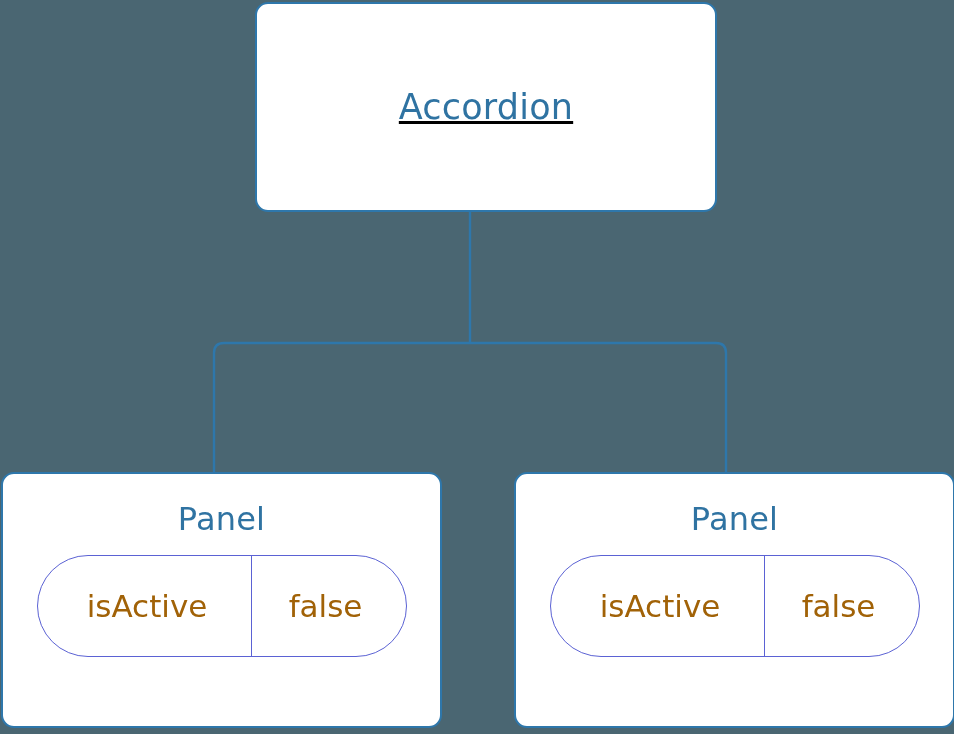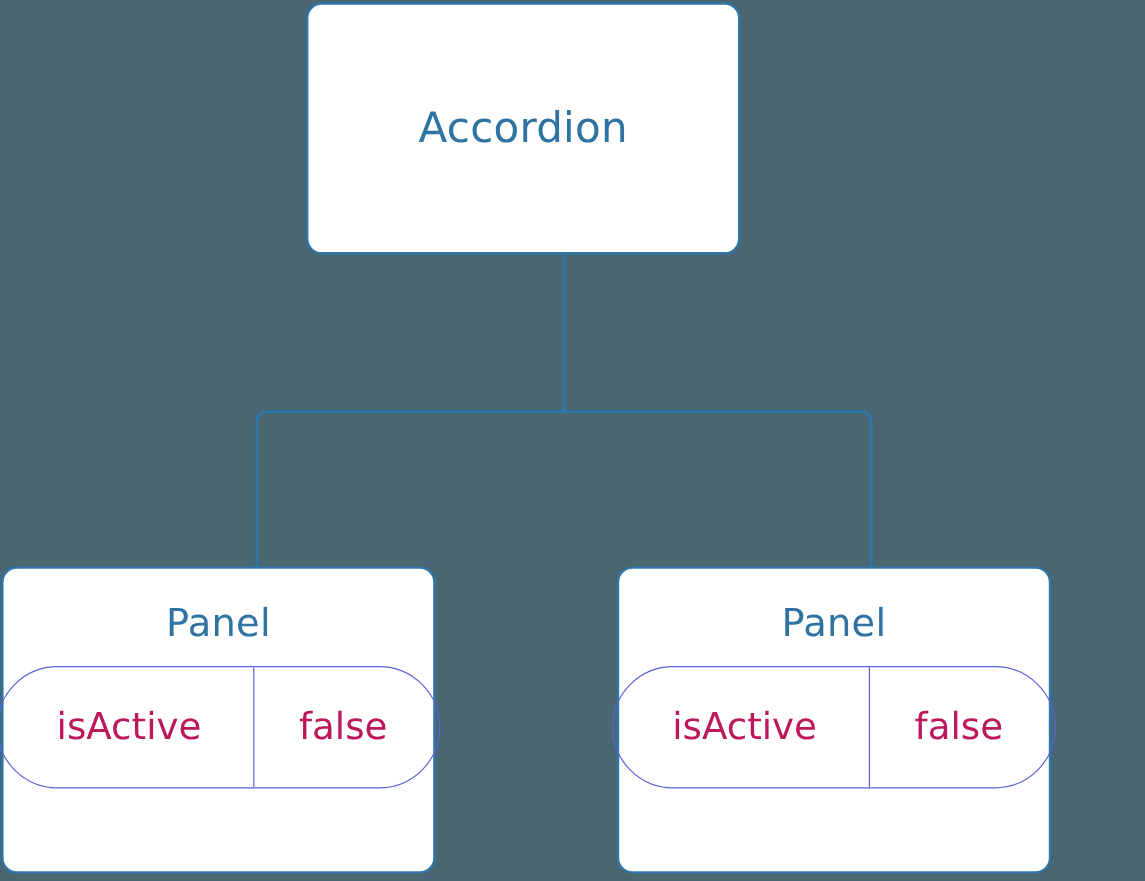--- a/index.html
+++ b/index.html
@@ -41,28 +41,29 @@
     border: 2px solid #2e77ab;
     border-radius: 13px;
     display: flex;
     flex-direction: column;
     align-items: center;
   }
 
   .node-root {
     left: 255px;
     top: 2px;
-    width: 362px;
+    width: 462px;
     height: 210px;
     justify-content: center;
+    text-decoration: underline;
   }
 
   .node-leaf {
     top: 472px;
-    width: 362px;
+    width: 441px;
     height: 256px;
     justify-content: flex-start;
     padding-top: 28px;
   }
   .node-leaf-left  { left: 1px; }
   .node-leaf-right { left: 514px; }
 
   .node-title {
     color: #2f73a2;
     font-weight: 400;
@@ -82,21 +83,21 @@
     border: 1.6px solid #5b62d4;
     border-radius: 51px;
     display: flex;
     align-items: stretch;
     background: transparent;
   }
   .prop-cell {
     display: flex;
     align-items: center;
     justify-content: center;
-    color: #be185d;
+    color: #a16207;
     font-size: 31px;
     font-weight: 400;
     white-space: nowrap;
     box-sizing: border-box;
   }
   .prop-key {
     width: 214px;
     border-right: 1.6px solid #5b62d4;
     padding-left: 6px;
   }

